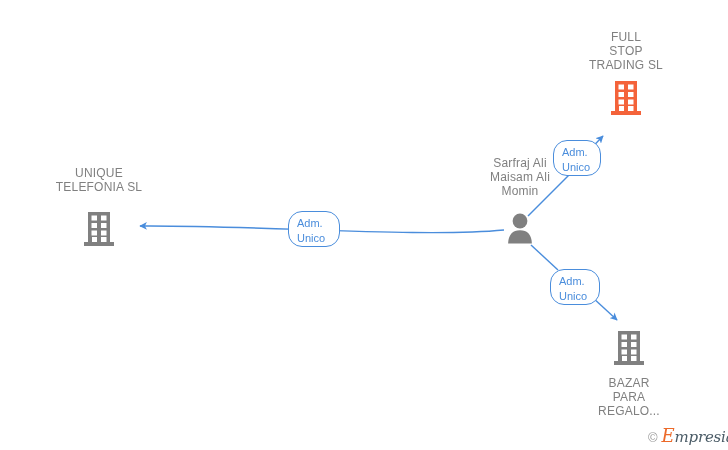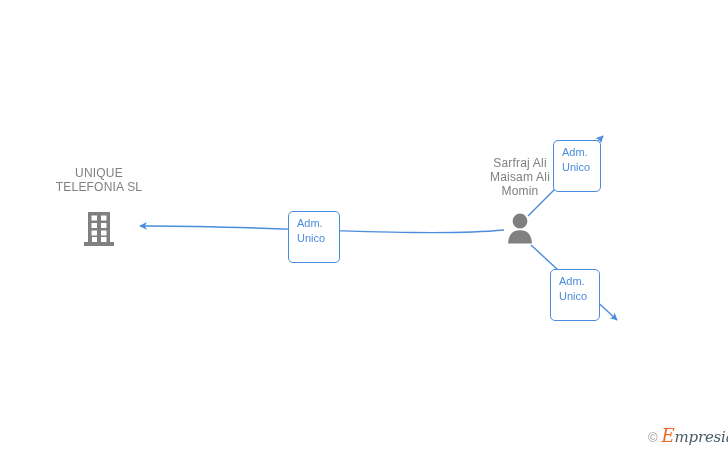--- a/index.html
+++ b/index.html
@@ -73,26 +73,26 @@
     left: 559px;
     top: 330px;
   }
   #node-bazar .node-label { margin-top: 6px; }
 
   
   .edge-label {
     position: absolute;
     box-sizing: border-box;
     border: 1px solid #4a8ddc;
-    border-radius: 5px;
+    border-radius: 14px;
     background: #ffffff;
     color: #4a8ddc;
     font-size: 11px;
     line-height: 15px;
-    padding: 4px 7px 16px 8px;
+    padding: 4px 7px 0 8px;
     text-align: left;
     white-space: pre-line;
   }
   #edge-label-left  { left: 288px; top: 211px; width: 52px; }
   #edge-label-top   { left: 553px; top: 140px; width: 48px; }
   #edge-label-bottom{ left: 550px; top: 269px; width: 50px; }
 
   
   #watermark {
     position: absolute;
@@ -137,58 +137,104 @@
 
     <path d="M 504 230 C 420 238 260 225 140 226" fill="none" stroke="#4a8ddc" stroke-width="1.4" marker-end="url(#arrow-left)"></path>
 
     <path d="M 528 216 L 572 172" fill="none" stroke="#4a8ddc" stroke-width="1.4"></path>
     <path d="M 578 162 L 603 136" fill="none" stroke="#4a8ddc" stroke-width="1.4" marker-end="url(#arrow-generic)"></path>
 
     <path d="M 531 245 L 558 270" fill="none" stroke="#4a8ddc" stroke-width="1.4"></path>
     <path d="M 592 297 L 617 320" fill="none" stroke="#4a8ddc" stroke-width="1.4" marker-end="url(#arrow-generic)"></path>
   </svg>
 
-
-  <div class="node" id="node-unique-telefonia">
-    <div class="node-label">UNIQUE
-TELEFONIA SL</div>
+  <div class="node" id="node-full-stop-trading">
+    <div class="node-label">FULL
+STOP
+TRADING  SL</div>
     <span class="node-icon">
       <svg width="32" height="36" viewBox="0 0 32 36" xmlns="http://www.w3.org/2000/svg" aria-hidden="true">
-        <g fill="#808080">
+        <g fill="#f4633a">
           <rect x="5" y="1" width="22" height="30"></rect>
           <rect x="1" y="31" width="30" height="4"></rect>
         </g>
         <g fill="#ffffff">
           <rect x="8.5" y="4.5" width="5.5" height="5"></rect>
           <rect x="18" y="4.5" width="5.5" height="5"></rect>
           <rect x="8.5" y="12" width="5.5" height="5"></rect>
           <rect x="18" y="12" width="5.5" height="5"></rect>
           <rect x="8.5" y="19.5" width="5.5" height="5"></rect>
           <rect x="18" y="19.5" width="5.5" height="5"></rect>
           <rect x="9" y="26" width="5" height="5"></rect>
           <rect x="18" y="26" width="5.5" height="5"></rect>
         </g>
       </svg>
     </span>
   </div>
 
+  <div class="node" id="node-unique-telefonia">
+    <div class="node-label">UNIQUE
+TELEFONIA SL</div>
+    <span class="node-icon">
+      <svg width="32" height="36" viewBox="0 0 32 36" xmlns="http://www.w3.org/2000/svg" aria-hidden="true">
+        <g fill="#808080">
+          <rect x="5" y="1" width="22" height="30"></rect>
+          <rect x="1" y="31" width="30" height="4"></rect>
+        </g>
+        <g fill="#ffffff">
+          <rect x="8.5" y="4.5" width="5.5" height="5"></rect>
+          <rect x="18" y="4.5" width="5.5" height="5"></rect>
+          <rect x="8.5" y="12" width="5.5" height="5"></rect>
+          <rect x="18" y="12" width="5.5" height="5"></rect>
+          <rect x="8.5" y="19.5" width="5.5" height="5"></rect>
+          <rect x="18" y="19.5" width="5.5" height="5"></rect>
+          <rect x="9" y="26" width="5" height="5"></rect>
+          <rect x="18" y="26" width="5.5" height="5"></rect>
+        </g>
+      </svg>
+    </span>
+  </div>
+
   <div class="node" id="node-person">
     <div class="node-label">Sarfraj Ali
 Maisam Ali
 Momin</div>
     <span class="node-icon">
       <svg width="30" height="32" viewBox="0 0 30 32" xmlns="http://www.w3.org/2000/svg" aria-hidden="true">
         <g fill="#808080">
           <circle cx="15" cy="9" r="7.4"></circle>
           <path d="M 15 18.2 C 7.6 18.2 3.4 22.6 3.1 31.5 L 26.9 31.5 C 26.6 22.6 22.4 18.2 15 18.2 z"></path>
         </g>
       </svg>
     </span>
   </div>
 
+  <div class="node" id="node-bazar">
+    <span class="node-icon">
+      <svg width="32" height="36" viewBox="0 0 32 36" xmlns="http://www.w3.org/2000/svg" aria-hidden="true">
+        <g fill="#808080">
+          <rect x="5" y="1" width="22" height="30"></rect>
+          <rect x="1" y="31" width="30" height="4"></rect>
+        </g>
+        <g fill="#ffffff">
+          <rect x="8.5" y="4.5" width="5.5" height="5"></rect>
+          <rect x="18" y="4.5" width="5.5" height="5"></rect>
+          <rect x="8.5" y="12" width="5.5" height="5"></rect>
+          <rect x="18" y="12" width="5.5" height="5"></rect>
+          <rect x="8.5" y="19.5" width="5.5" height="5"></rect>
+          <rect x="18" y="19.5" width="5.5" height="5"></rect>
+          <rect x="9" y="26" width="5" height="5"></rect>
+          <rect x="18" y="26" width="5.5" height="5"></rect>
+        </g>
+      </svg>
+    </span>
+    <div class="node-label">BAZAR
+PARA
+REGALO...</div>
+  </div>
 
   <div class="edge-label" id="edge-label-left">Adm.
 Unico</div>
 
   <div class="edge-label" id="edge-label-top">Adm.
 Unico</div>
 
   <div class="edge-label" id="edge-label-bottom">Adm.
 Unico</div>
 

